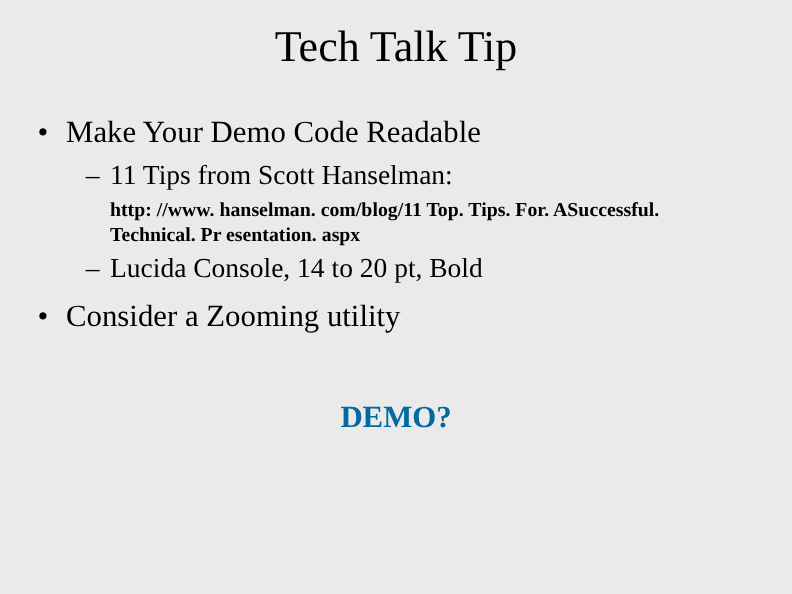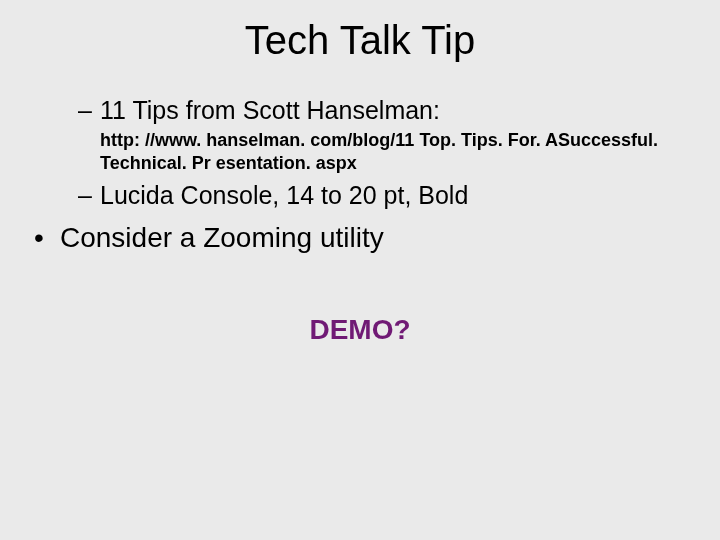--- a/index.html
+++ b/index.html
@@ -9,20 +9,21 @@
     height: 540px;
     background: #eaeaea;
     font-family: Arial, Helvetica, sans-serif;
     color: #000;
   }
   .slide {
     width: 720px;
     height: 524px;
     position: relative;
     box-sizing: border-box;
+    font-family: Liberation Serif, serif;
   }
   .title {
     text-align: center;
     font-size: 40px;
     padding-top: 18px;
     font-weight: normal;
     margin: 0;
   }
   .body {
     padding: 28px 34px 0 34px;
@@ -59,33 +60,34 @@
     padding-left: 66px;
     padding-right: 20px;
     line-height: 1.25;
     margin: 2px 0 6px 0;
     word-break: break-word;
   }
   .demo {
     text-align: center;
     font-size: 28px;
     font-weight: bold;
-    color: #701a75;
+    color: #0369a1;
     margin-top: 60px;
   }
 </style>
 </head>
 <body>
 
 <div class="slide">
 
   <h1 class="title">Tech Talk Tip</h1>
 
   <div class="body">
 
+    <div class="lvl1">Make Your Demo Code Readable</div>
 
     <div class="lvl2">11 Tips from Scott Hanselman:</div>
 
     <div class="url">http: //www. hanselman. com/blog/11 Top. Tips. For. ASuccessful. Technical. Pr esentation. aspx</div>
 
     <div class="lvl2">Lucida Console, 14 to 20 pt, Bold</div>
 
     <div class="lvl1" style="">Consider a Zooming utility</div>
 
     <div class="demo">DEMO?</div>

